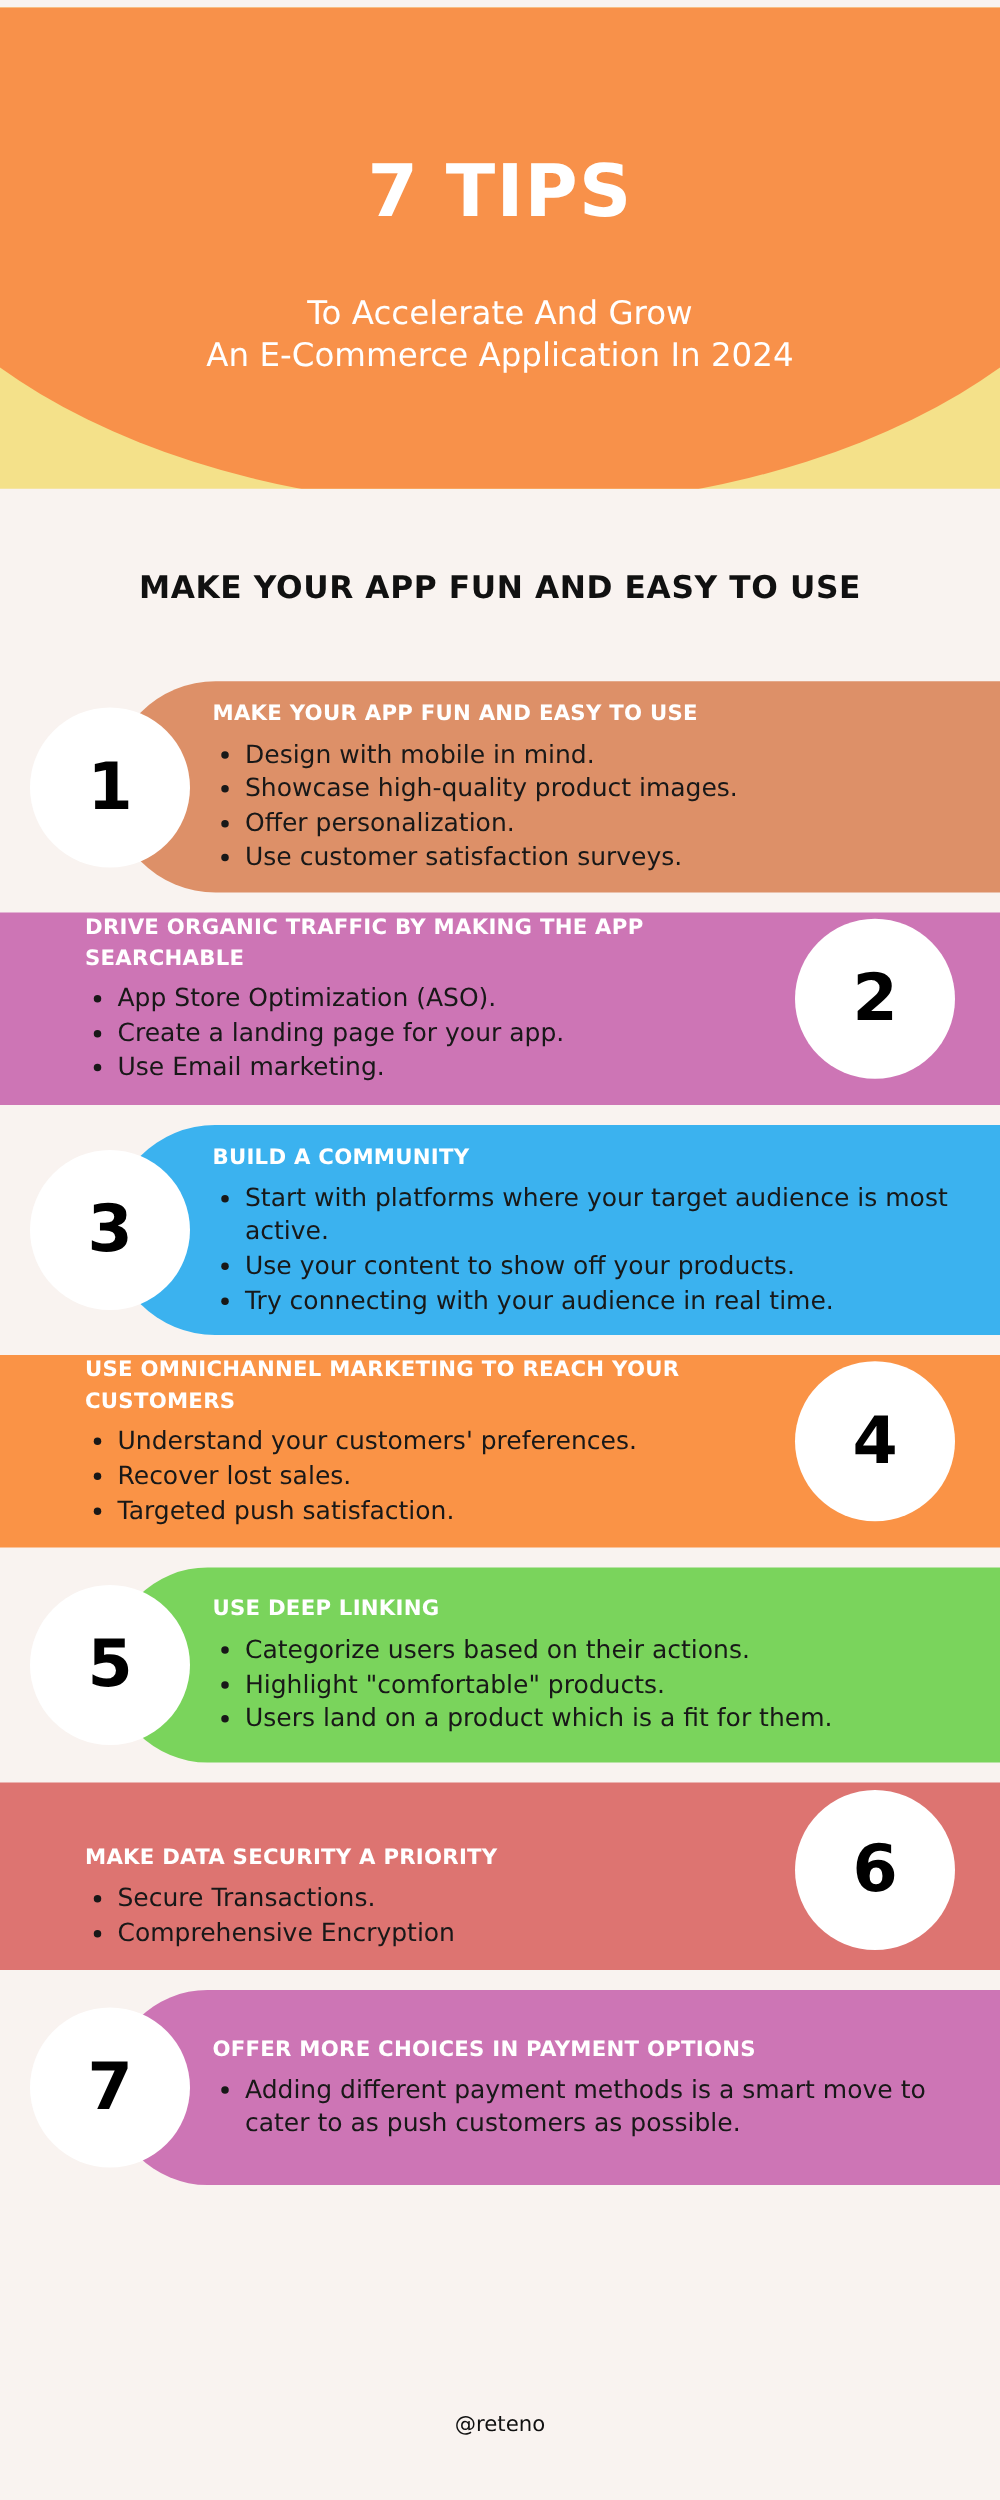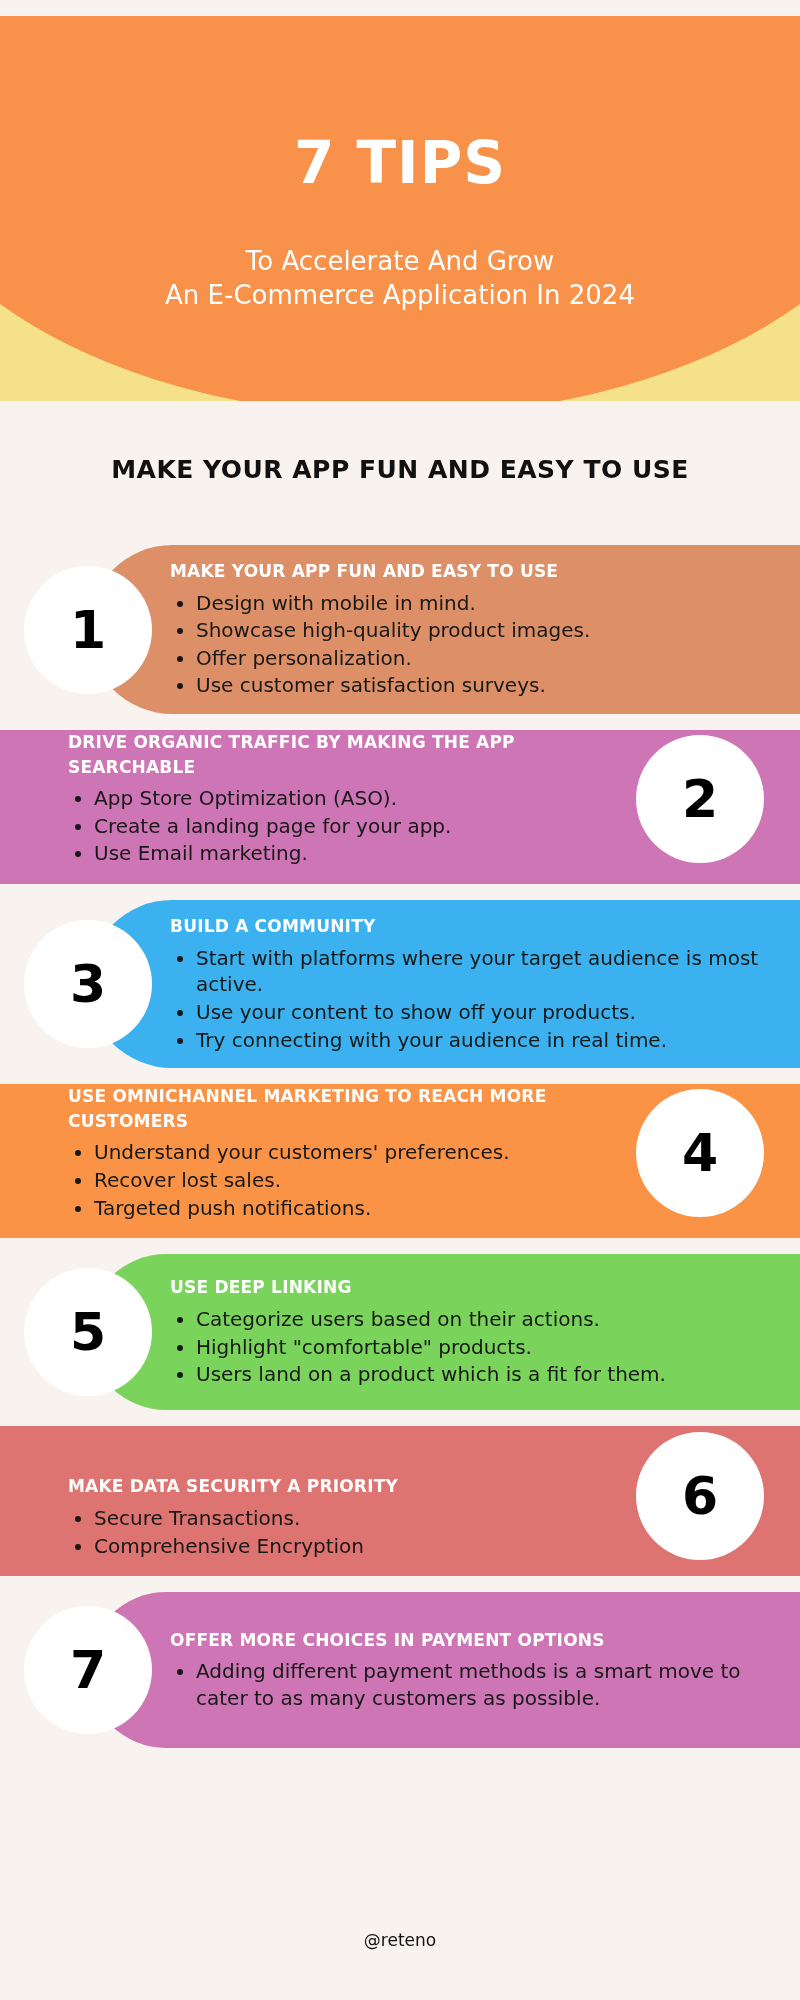--- a/index.html
+++ b/index.html
@@ -63,21 +63,21 @@
     left: 0;
     top: 330px;
     width: 800px;
     height: 1670px;
     background: #f9f3f0;
     z-index: 0;
   }
   .header-wrap {
     position: absolute;
     left: 0;
-    top: 16px;
+    top: 6px;
     z-index: 2;
     width: 800px;
     height: 385px;
   }
 
   
   .section-heading {
     position: absolute;
     left: 0;
     top: 455px;
@@ -250,25 +250,25 @@
               <li>Start with platforms where your target audience is most active.</li>
               <li>Use your content to show off your products.</li>
               <li>Try connecting with your audience in real time.</li>
             </ul>
           </div>
         </div>
       </div>
       <div class="tip right">
         <div class="tip-band" style="background: rgb(250, 147, 70);">
           <div class="tip-content">
-            <div class="tip-title">USE OMNICHANNEL MARKETING TO REACH MORE CUSTOMERS</div>
+            <div class="tip-title">USE OMNICHANNEL MARKETING TO REACH YOUR CUSTOMERS</div>
             <ul class="tip-list">
               <li>Understand your customers' preferences.</li>
               <li>Recover lost sales.</li>
-              <li>Targeted push notifications.</li>
+              <li>Targeted push satisfaction.</li>
             </ul>
           </div>
           <div class="circle">4</div>
         </div>
       </div>
       <div class="tip left">
         <div class="tip-band" style="background: rgb(122, 212, 92);">
           <div class="circle">5</div>
           <div class="tip-content">
             <div class="tip-title">USE DEEP LINKING</div>
@@ -291,21 +291,21 @@
           </div>
           <div class="circle">6</div>
         </div>
       </div>
       <div class="tip left">
         <div class="tip-band" style="background: rgb(205, 117, 181);">
           <div class="circle">7</div>
           <div class="tip-content">
             <div class="tip-title">OFFER MORE CHOICES IN PAYMENT OPTIONS</div>
             <ul class="tip-list">
-              <li>Adding different payment methods is a smart move to cater to as many customers as possible.</li>
+              <li>Adding different payment methods is a smart move to cater to as push customers as possible.</li>
             </ul>
           </div>
         </div>
       </div>
     </div>
 
   <div class="footer">@reteno</div>
 
 </div>
 

